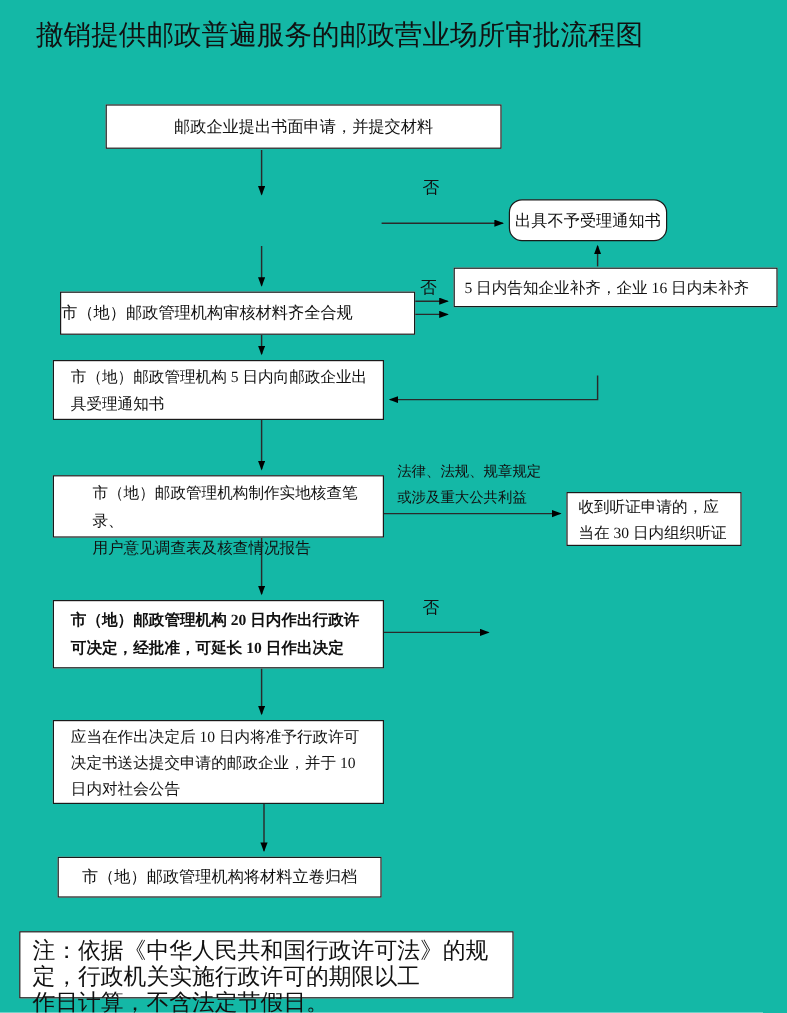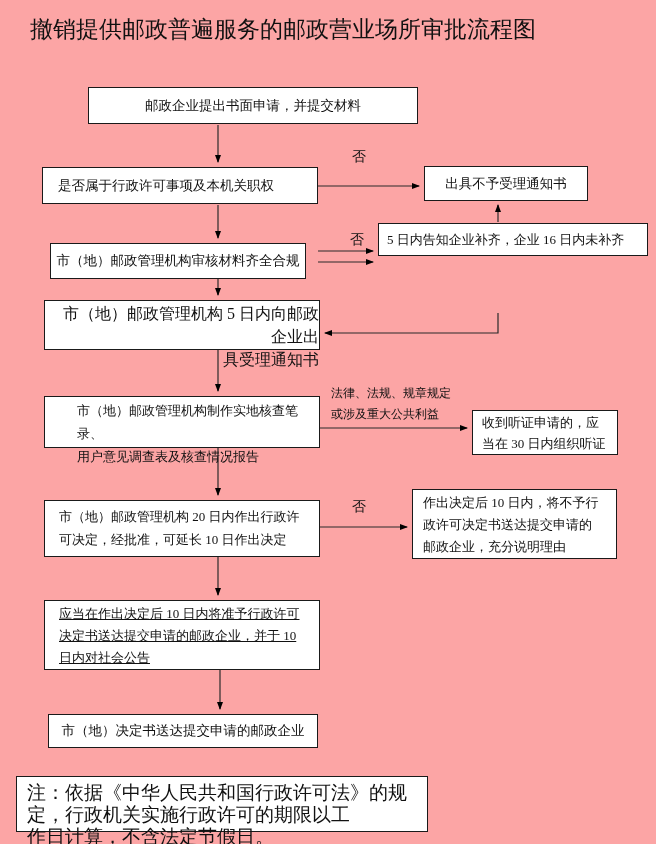--- a/index.html
+++ b/index.html
@@ -1,44 +1,44 @@
 <!DOCTYPE html>
 <html><head>
 <meta charset="utf-8">
 <style>
   html,body{margin:0;padding:0;background:#ffffff;}
   .page{
-    position:relative;width:656px;height:844px;background:#fca5a5;
+    position:relative;width:656px;height:844px;background:#14b8a6;
     font-family:"Liberation Serif","DejaVu Serif",serif;color:#000;
     overflow:hidden;
   }
   .title{
     position:absolute;left:30px;top:14px;font-size:23px;
     white-space:nowrap;color:#111;
   }
   .box{
     position:absolute;border:1px solid #1a1a1a;box-sizing:border-box;
     font-size:13.5px;color:#111;white-space:pre-line;background:#fff;
   }
   .c{text-align:center;white-space:nowrap;}
   .lbl{position:absolute;font-size:14px;color:#111;white-space:pre-line;}
   svg.wires{position:absolute;left:0;top:0;}
   
   .bx-apply{left:88px;top:87px;width:330px;height:37px;line-height:35px;}
   .bx-scope{left:42px;top:167px;width:276px;height:37px;line-height:35px;padding-left:15px;white-space:nowrap;}
-  .bx-reject{left:424px;top:166px;width:164px;height:35px;line-height:33px;}
+  .bx-reject{left:424px;top:166px;width:132px;height:35px;line-height:33px;border-radius:11px;}
   .bx-suppl{left:378px;top:223px;width:270px;height:33px;line-height:31px;padding-left:8px;white-space:nowrap;font-size:13px;}
   .bx-onsite{left:378px;top:262px;width:247px;height:51px;padding:2px 0 0 11px;line-height:23px;font-size:13px;}
-  .bx-review{left:50px;top:243px;width:256px;height:36px;line-height:34px;text-align:center;}
-  .bx-accept{left:44px;top:300px;width:276px;height:50px;padding:1px 0 0 14px;line-height:23px;font-size:16px;text-align:right;}
+  .bx-review{left:50px;top:243px;width:296px;height:36px;line-height:34px;}
+  .bx-accept{left:44px;top:300px;width:276px;height:50px;padding:1px 0 0 14px;line-height:23px;font-size:13px;}
   .bx-verify{left:44px;top:396px;width:276px;height:52px;padding:2px 0 0 32px;line-height:23px;font-size:13px;}
   .bx-hearing{left:472px;top:410px;width:146px;height:45px;padding:1px 0 0 9px;line-height:21px;font-size:13px;}
-  .bx-decision{left:44px;top:500px;width:276px;height:57px;padding:4px 0 0 14px;line-height:23px;font-size:13px;}
+  .bx-decision{left:44px;top:500px;width:276px;height:57px;padding:4px 0 0 14px;line-height:23px;font-size:13px;font-weight:bold;}
   .bx-denial{left:412px;top:489px;width:205px;height:70px;padding:2px 0 0 10px;line-height:22px;font-size:13px;}
-  .bx-approve{left:44px;top:600px;width:276px;height:70px;padding:2px 0 0 14px;line-height:22px;font-size:13px;text-decoration:underline;}
+  .bx-approve{left:44px;top:600px;width:276px;height:70px;padding:2px 0 0 14px;line-height:22px;font-size:13px;}
   .bx-archive{left:48px;top:714px;width:270px;height:34px;line-height:32px;}
   .bx-note{left:16px;top:776px;width:412px;height:56px;padding:5px 10px;line-height:22px;font-size:19px;}
   .lbl-no1{left:352px;top:148px;}
   .lbl-no2{left:350px;top:231px;}
   .lbl-no3{left:352px;top:498px;}
   .lbl-law{left:331px;top:383px;font-size:12px;line-height:21px;}
 </style>
 </head>
 <body>
 
@@ -64,40 +64,36 @@
       <path d="M218,350 L218,391" marker-end="url(#ah)"></path>
       <path d="M320,428 L467,428" marker-end="url(#ah)"></path>
       <path d="M218,448 L218,495" marker-end="url(#ah)"></path>
       <path d="M320,527 L407,527" marker-end="url(#ah)"></path>
       <path d="M218,557 L218,595" marker-end="url(#ah)"></path>
       <path d="M220,670 L220,709" marker-end="url(#ah)"></path>
     </g>
   </svg>
 
   <div class="box c bx-apply">邮政企业提出书面申请，并提交材料</div>
-  <div class="box bx-scope">是否属于行政许可事项及本机关职权</div>
   <div class="box bx-review">市（地）邮政管理机构审核材料齐全合规</div>
   <div class="box bx-accept">市（地）邮政管理机构 5 日内向邮政企业出
 具受理通知书</div>
   <div class="box bx-verify">市（地）邮政管理机构制作实地核查笔录、
 用户意见调查表及核查情况报告</div>
   <div class="box bx-decision">市（地）邮政管理机构 20 日内作出行政许
 可决定，经批准，可延长 10 日作出决定</div>
   <div class="box bx-approve">应当在作出决定后 10 日内将准予行政许可
 决定书送达提交申请的邮政企业，并于 10
 日内对社会公告</div>
-  <div class="box c bx-archive">市（地）决定书送达提交申请的邮政企业</div>
+  <div class="box c bx-archive">市（地）邮政管理机构将材料立卷归档</div>
 
   <div class="box c bx-reject">出具不予受理通知书</div>
   <div class="box bx-suppl">5 日内告知企业补齐，企业 16 日内未补齐</div>
   <div class="box bx-hearing">收到听证申请的，应
 当在 30 日内组织听证</div>
-  <div class="box bx-denial">作出决定后 10 日内，将不予行
-政许可决定书送达提交申请的
-邮政企业，充分说明理由</div>
 
   <div class="lbl lbl-no1">否</div>
   <div class="lbl lbl-no2">否</div>
   <div class="lbl lbl-no3">否</div>
   <div class="lbl lbl-law">法律、法规、规章规定
 或涉及重大公共利益</div>
 
   <div class="box bx-note">注：依据《中华人民共和国行政许可法》的规定，行政机关实施行政许可的期限以工
 作日计算，不含法定节假日。</div>
 

